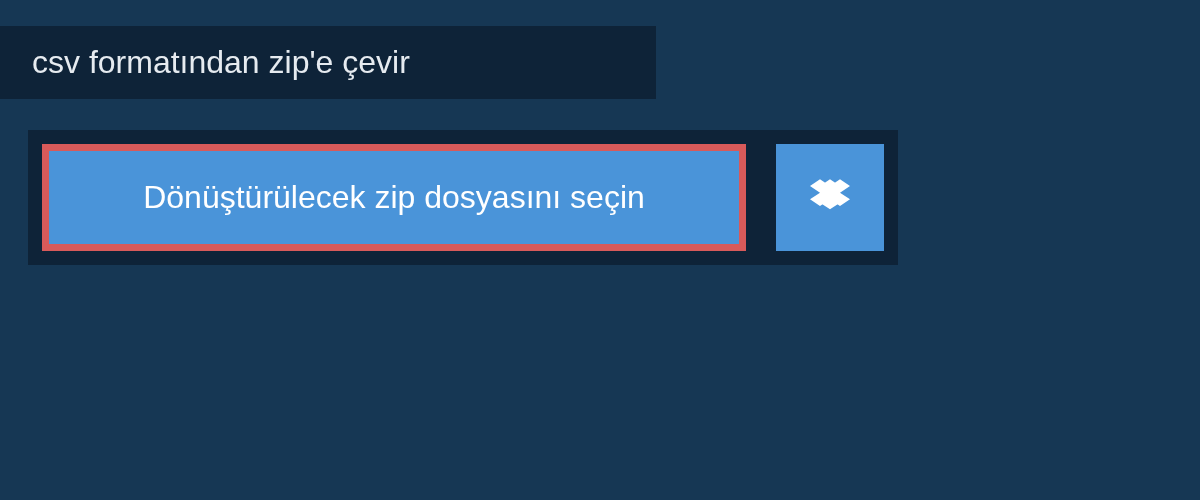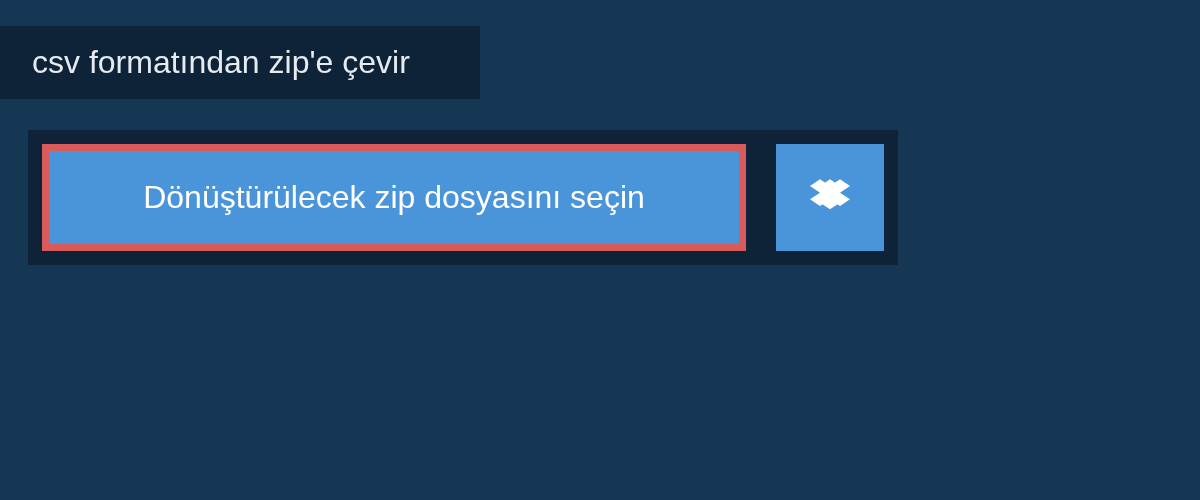--- a/index.html
+++ b/index.html
@@ -9,21 +9,21 @@
       background: #163754;
       font-family: -apple-system, BlinkMacSystemFont, 'Segoe UI', Arial, sans-serif;
       overflow: hidden;
     }
     .header-tab {
       position: absolute;
       left: 0;
       top: 26px;
       background: #0e2338;
       padding: 18px 32px 18px 32px;
-      width: 480px;
+      width: 656px;
     }
     .header-tab-title {
       color: #e6ebf0;
       font-size: 32px;
       font-weight: 400;
     }
     .upload-panel {
       position: absolute;
       left: 28px;
       top: 130px;

